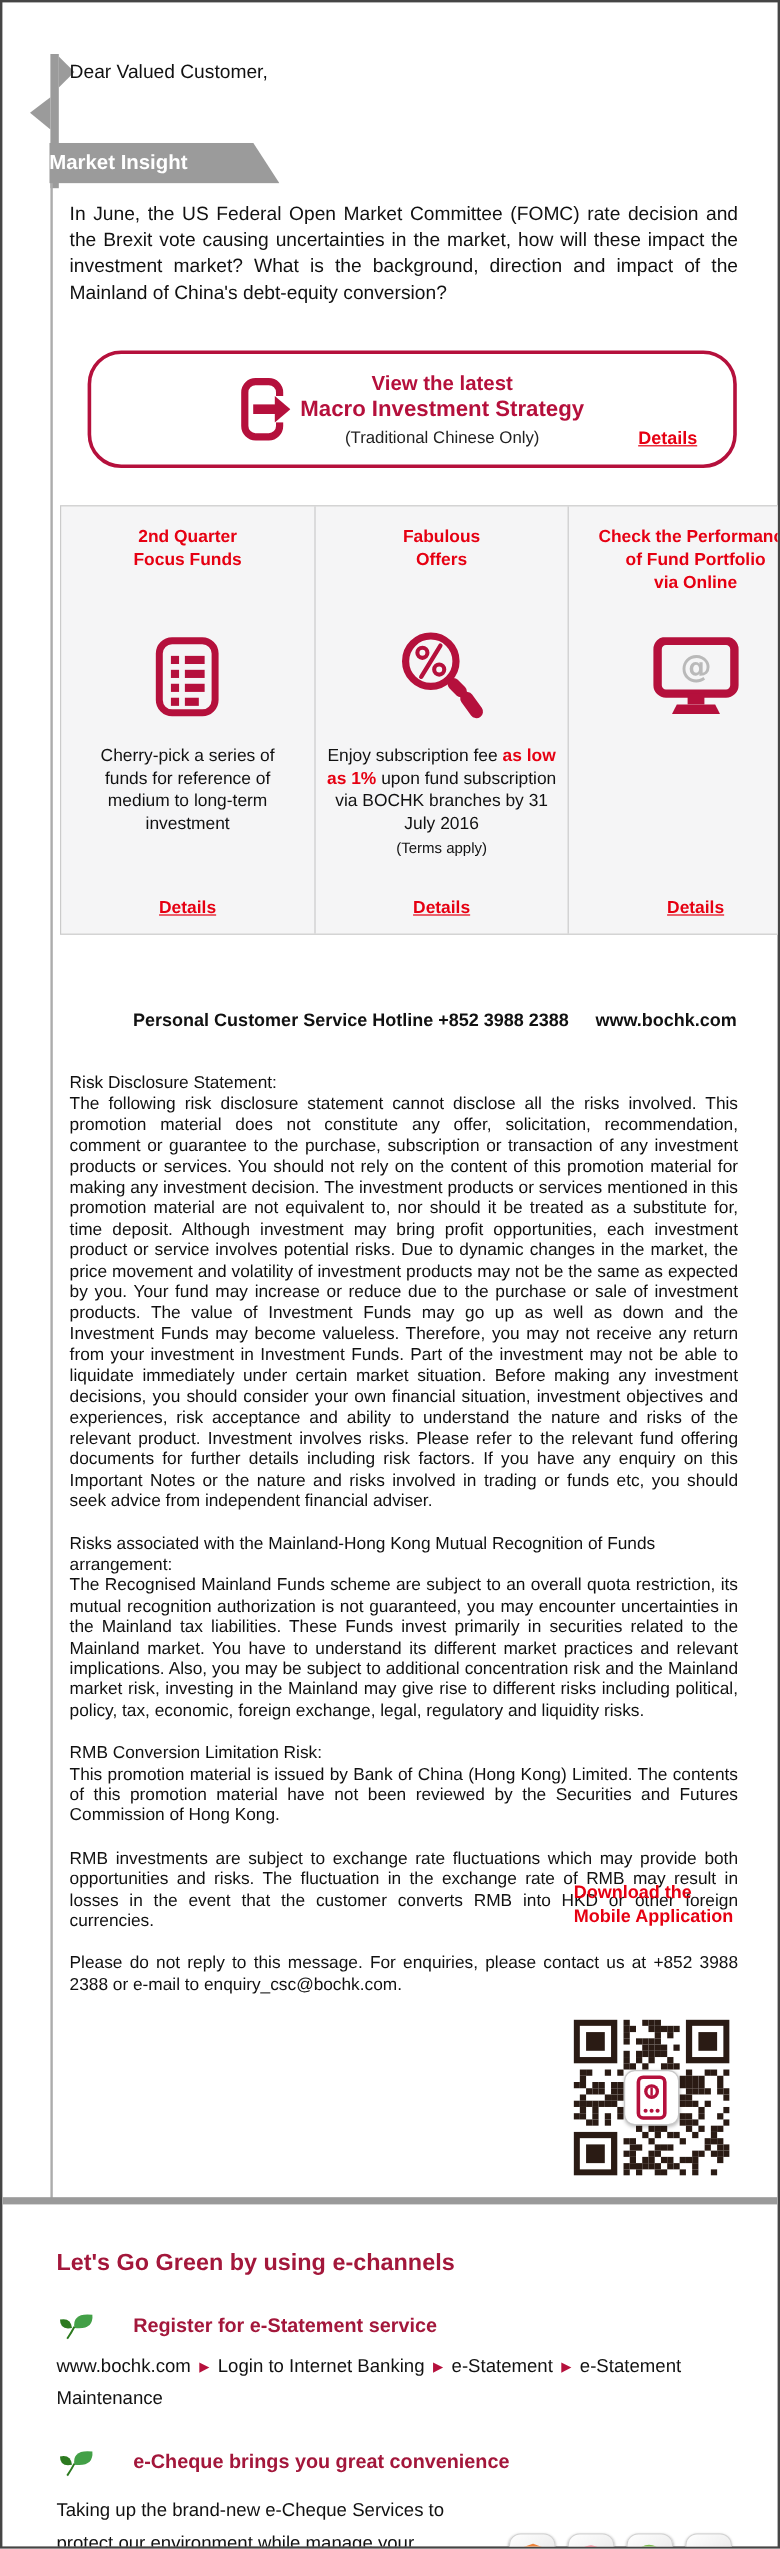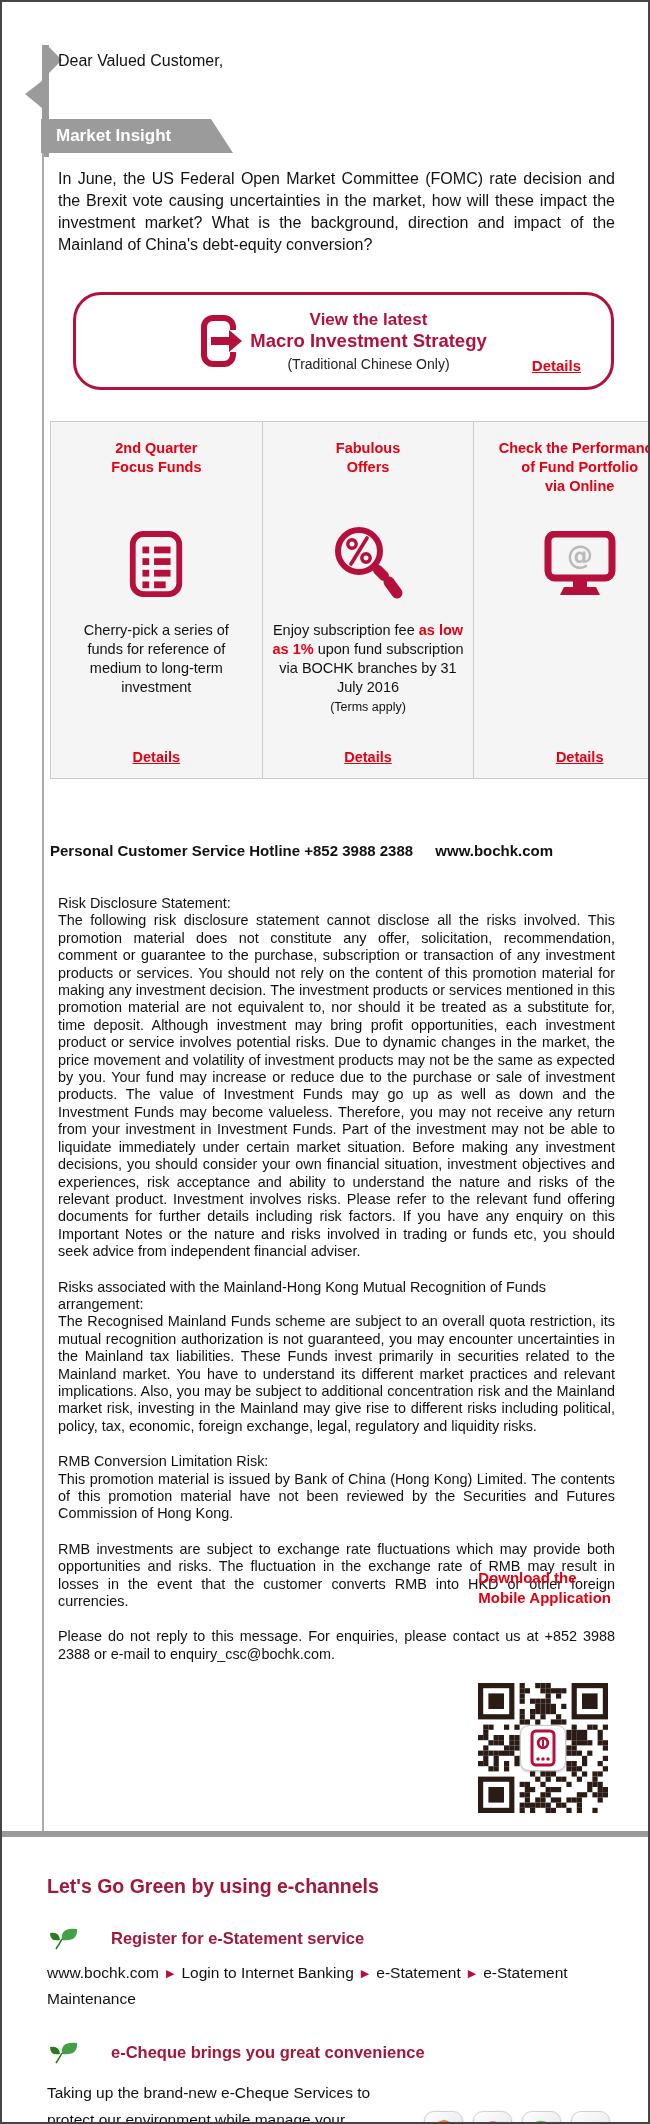--- a/index.html
+++ b/index.html
@@ -9,21 +9,21 @@
     position:relative; width:650px; height:2124px; margin:0 auto;
     background:#fff; border:2px solid #454545; overflow:hidden;
   }
   
   .ribbon-svg{position:absolute; left:22px; top:43px;}
   .left-line{position:absolute; left:40px; top:150px; width:2px; height:1681px; background:#acacac;}
   .greeting{position:absolute; left:56px; top:50px; font-size:16px; color:#111;}
   .band{
     position:absolute; left:39px; top:117px; width:192px; height:34px;
     background:var(--band-gray); color:#fff; font-weight:bold; font-size:17px;
-    line-height:34px; padding-left:15px;
+    line-height:34px; 
     clip-path:polygon(0 0, calc(100% - 22px) 0, 100% 100%, 0 100%);
   }
   .intro{
     position:absolute; left:56px; top:166px; width:557px;
     font-size:16px; line-height:22px; text-align:justify; color:#111;
   }
   
   .cta{
     position:absolute; left:71px; top:290px; width:541px; height:98px;
     border:3px solid var(--crimson); border-radius:28px;
@@ -52,21 +52,21 @@
   .pcol-d{font-size:14.5px; line-height:19px; color:#111;}
   .pre{white-space:pre-line;}
   .hl{color:var(--bright-red); font-weight:bold;}
   .terms{font-size:12.5px; color:#111; margin-top:1px;}
   .pcol-details{
     margin-top:auto; color:var(--bright-red); font-weight:bold; font-size:14.5px;
     text-decoration:underline; cursor:pointer;
   }
   
   .hotline{
-    position:absolute; left:48px; top:840px; width:564px; text-align:left;
+    position:absolute; left:48px; top:840px; width:564px; text-align:right;
     font-weight:bold; font-size:15px; color:#111;
   }
   .hotline .gap{display:inline-block; width:18px;}
   
   .disclosures{position:absolute; left:56px; top:893px; width:557px; font-size:14.4px; line-height:17.4px; color:#111; text-align:justify;}
   .disclosures h4{margin:0; font-size:14.4px; line-height:17.4px; font-weight:normal; text-align:left;}
   .disclosures p{margin:0 0 18px 0;}
   
   .download-label{
     position:absolute; right:37px; top:1566px; 

